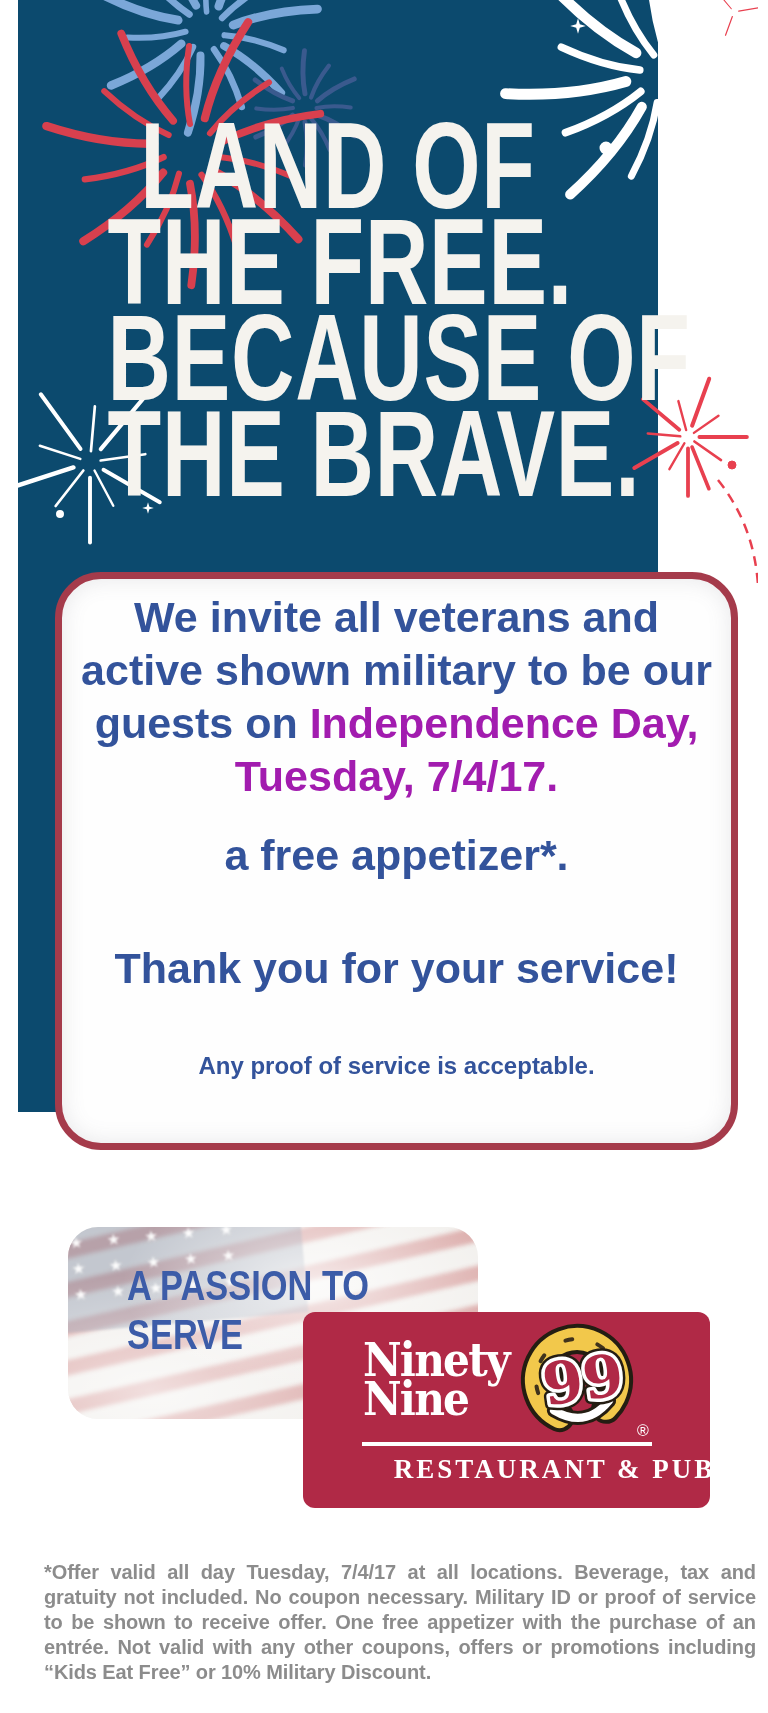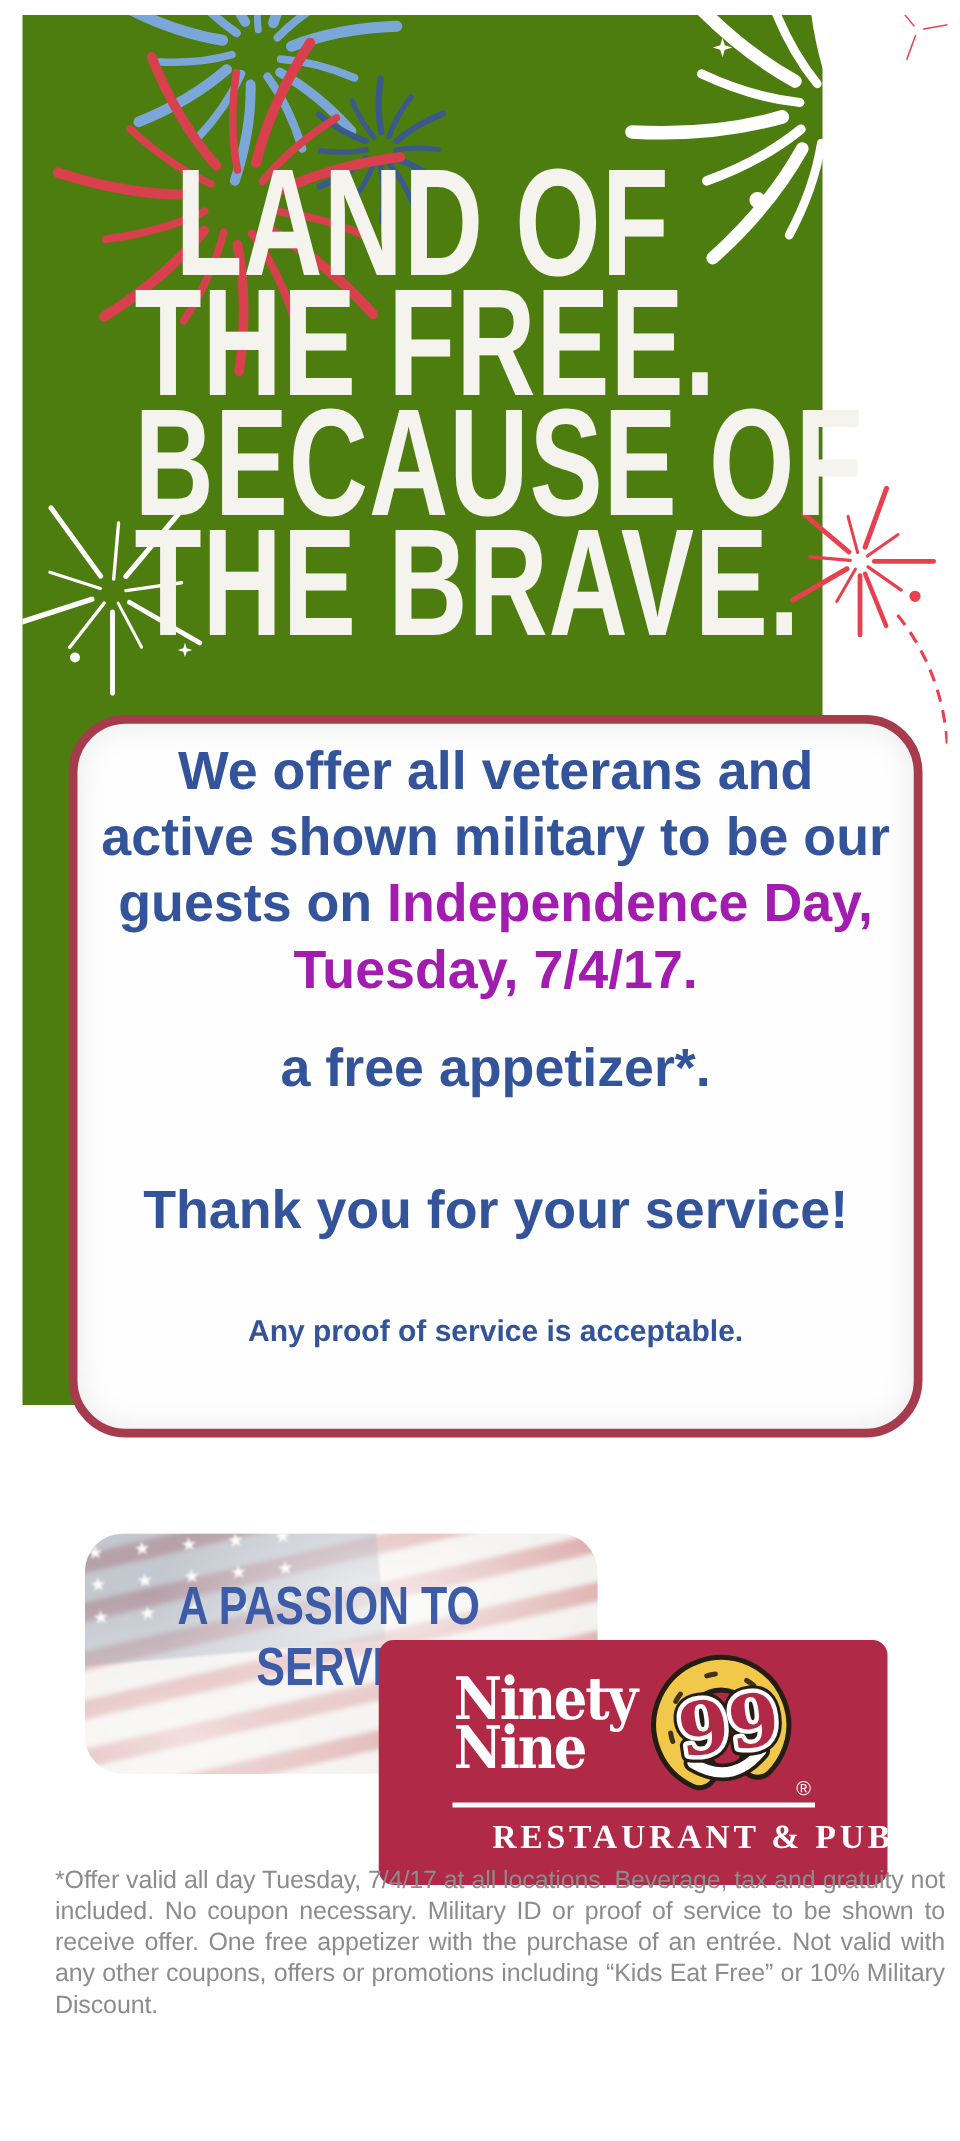--- a/index.html
+++ b/index.html
@@ -1,21 +1,21 @@
 <!DOCTYPE html>
 <html><head>
 <meta charset="utf-8">
 <style>
   html,body{margin:0;padding:0;}
   body{
     width:768px;height:1713px;position:relative;background:#ffffff;
     font-family:"Liberation Sans",sans-serif;overflow:hidden;
   }
   
-  .hero-panel{position:absolute;left:18px;top:12px;width:640px;height:1112px;background:#4d7c0f;}
+  .hero-panel{position:absolute;left:18px;top:0;width:640px;height:1112px;background:#0c4a6e;}
   .fw-svg{position:absolute;left:0;top:0;}
   .headline{position:absolute;left:0;right:0;top:118px;text-align:center;color:#f5f3ee;font-weight:700;}
   .headline-line{font-size:122px;line-height:96px;transform:scaleX(.72);letter-spacing:1px;white-space:nowrap;}
   
   .offer-card{
     position:absolute;left:55px;top:572px;width:683px;height:578px;box-sizing:border-box;
     background:#fefefe;border:7px solid #a53b4b;border-radius:46px;text-align:center;
     color:#33539b;font-weight:700;box-shadow:inset 0 0 22px rgba(110,110,125,.16);
   }
   .offer-line{font-size:43px;line-height:53px;white-space:nowrap;}
@@ -28,34 +28,34 @@
   .flag-stripes{position:absolute;left:-40px;top:-30px;width:520px;height:280px;
     background:repeating-linear-gradient(171deg, rgba(193,90,90,.55) 0 15px, rgba(255,255,255,0) 15px 38px);
     transform:rotate(-4deg);filter:blur(2px);opacity:.8;}
   .flag-canton{position:absolute;left:-14px;top:-16px;width:250px;height:112px;
     background:rgba(132,142,165,.42);transform:rotate(-5deg);filter:blur(1px);
     color:rgba(255,255,255,.95);font-size:15px;letter-spacing:10px;line-height:26px;
     padding:10px 0 0 18px;box-sizing:border-box;}
   .flag-sheen{position:absolute;inset:0;background:
     radial-gradient(ellipse at 60% 30%, rgba(255,255,255,.75), rgba(255,255,255,0) 55%),
     radial-gradient(ellipse at 20% 85%, rgba(255,255,255,.6), rgba(255,255,255,0) 50%);}
-  .passion-text{position:absolute;left:10px;top:34px;width:370px;text-align:center;
+  .passion-text{position:absolute;left:22px;top:34px;width:370px;text-align:left;
     color:#3c5ca8;font-weight:700;}
   .passion-line{font-size:43px;line-height:49px;transform:scaleX(.8);white-space:nowrap;}
   
   .logo-card{position:absolute;left:303px;top:1312px;width:407px;height:196px;background:#b02946;border-radius:12px;}
   .brand{position:absolute;left:60px;top:28px;color:#ffffff;font-family:"DejaVu Serif",serif;font-weight:700;
     font-size:47px;line-height:39px;letter-spacing:-2px;transform:scaleX(.9);transform-origin:left top;white-space:nowrap;}
   .horseshoe{position:absolute;left:208px;top:6px;}
   .logo-divider{position:absolute;left:59px;top:130px;width:290px;height:4px;background:#ffffff;}
   .tagline{position:absolute;left:0;width:100%;top:142px;text-align:center;color:#ffffff;
     font-family:"Liberation Serif",serif;font-weight:700;font-size:27px;letter-spacing:3px;white-space:nowrap;padding-left:48px;}
   
-  .disclaimer{position:absolute;left:44px;top:1492px;width:712px;font-size:20px;line-height:25px;
-    color:#8c8c8c;text-align:justify;letter-spacing:-0.1px;}
+  .disclaimer{position:absolute;left:44px;top:1560px;width:712px;font-size:20px;line-height:25px;
+    color:#8c8c8c;text-align:justify;letter-spacing:-0.1px;font-weight:bold;}
 </style>
 </head>
 <body>
 
 <div class="hero-panel">
   <svg class="fw-svg" width="740" height="1112" viewBox="0 0 740 1112">
     <defs>
       <path id="ray" d="M0,26 Q7,62 1,104" fill="none" stroke-linecap="round"></path>
       <path id="spark" d="M0,12 L0,62" fill="none" stroke-linecap="round"></path>
       <path id="star4" d="M0,-13 L3,-3 L13,0 L3,3 L0,13 L-3,3 L-13,0 L-3,-3 Z" stroke="none"></path>
@@ -180,21 +180,21 @@
   <div class="headline">
     <div class="headline-line">LAND OF</div>
     <div class="headline-line">THE FREE.</div>
     <div class="headline-line">BECAUSE OF</div>
     <div class="headline-line">THE BRAVE.</div>
   </div>
 </div>
 
 <div class="offer-card">
   <div class="p1">
-    <div class="offer-line">We offer all veterans and</div>
+    <div class="offer-line">We invite all veterans and</div>
     <div class="offer-line">active shown military to be our</div>
     <div class="offer-line"><span>guests on </span><span class="red">Independence Day,</span></div>
     <div class="offer-line red">Tuesday, 7/4/17.</div>
   </div>
   <div class="p2">
     <div class="offer-line">a free appetizer*.</div>
   </div>
   <div class="p3 offer-line">Thank you for your service!</div>
   <div class="p4">Any proof of service is acceptable.</div>
 </div>

